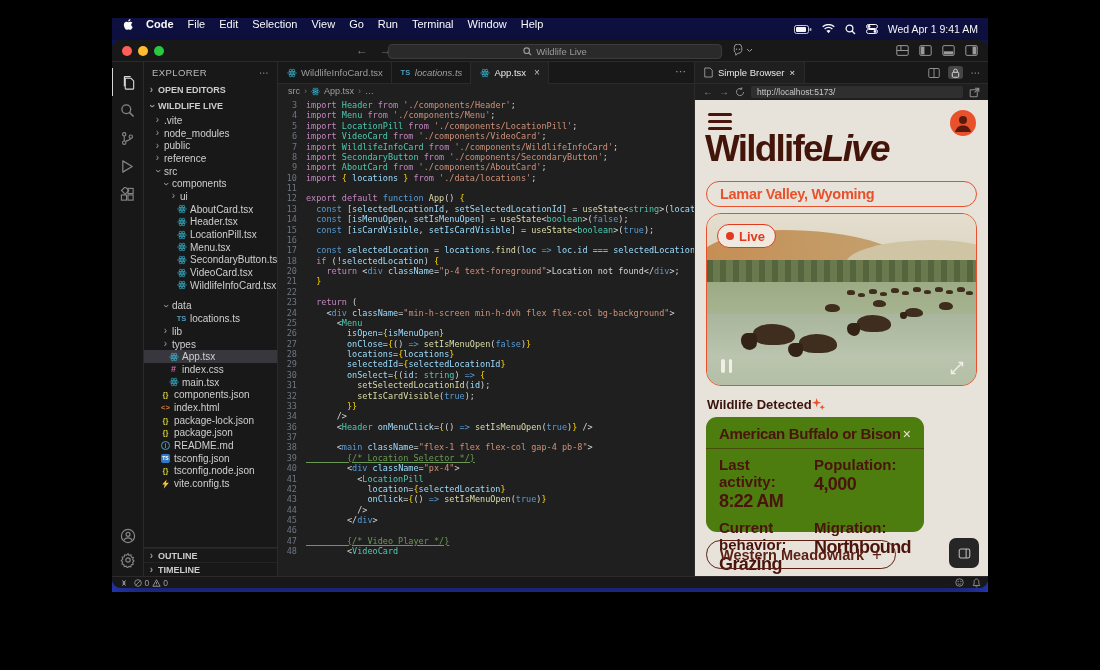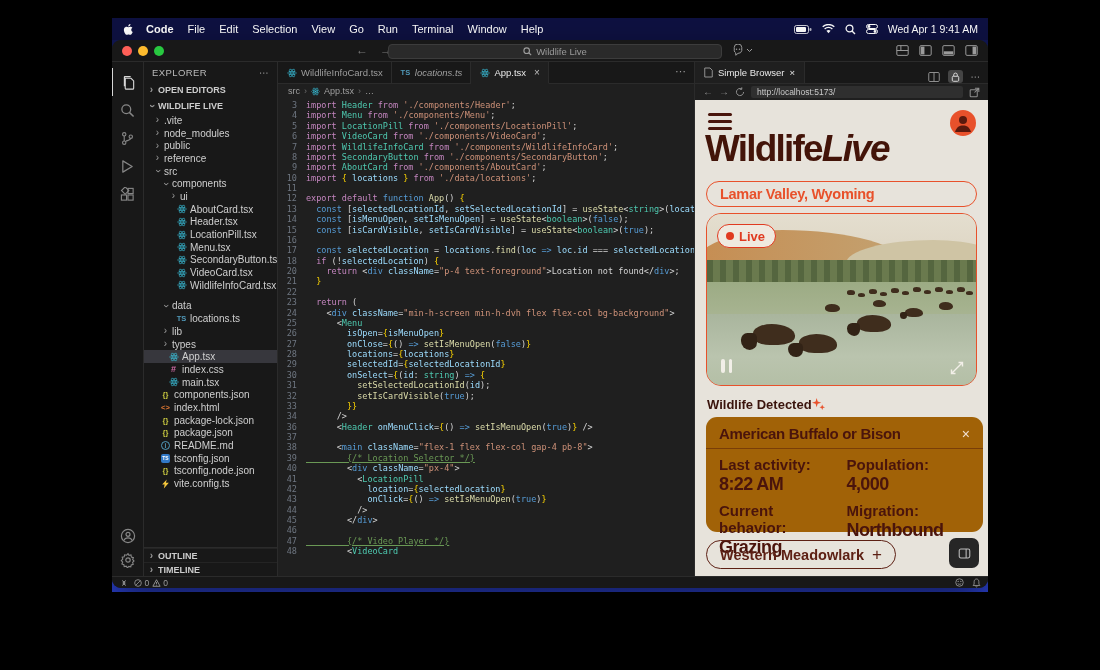--- a/index.html
+++ b/index.html
@@ -5,21 +5,21 @@
   * { margin:0; padding:0; box-sizing:border-box; }
   html,body { width:1100px; height:670px; background:#000; overflow:hidden;
               font-family:"Liberation Sans", sans-serif; }
 
   
   #desktop { position:absolute; left:112px; top:18px; width:876px; height:574px;
     background:linear-gradient(180deg,#10164f 0%,#1b2a8e 70%,#2c43d6 100%); overflow:hidden; }
 
   
   #menubar { position:absolute; left:0; top:0; right:0; height:22px;
-    background:rgba(14,17,64,.92); display:flex; align-items:center; color:#fff;
+    background:rgba(14,17,64,.92); display:flex; color:#fff;
     font-size:11px; padding:0 10px; }
   #menubar .apple { width:13px; height:13px; margin-right:4px; }
   .menu-item { padding:0 7px; }
   .menu-item.bold { font-weight:bold; }
   #menubar-right { margin-left:auto; display:flex; align-items:center; gap:10px; }
   #menubar-right svg { display:block; }
   #clock { font-size:10.5px; }
 
   
   #vswindow { position:absolute; left:0; top:22px; width:876px; height:548px;
@@ -102,21 +102,21 @@
     font-size:8.5px; line-height:10.38px; }
   .code-line { display:flex; height:10.38px; white-space:pre; }
   .ln { width:28px; flex:none; text-align:right; padding-right:9px; color:#6e7681; }
   .tk-k{color:#c586c0;} .tk-d{color:#569cd6;} .tk-t{color:#4ec9b0;} .tk-f{color:#dcdcaa;}
   .tk-v{color:#9cdcfe;} .tk-s{color:#ce9178;} .tk-m{color:#6a9955;text-decoration:underline;}
   .tk-b{color:#ffd700;} .tk-p{color:#d4d4d4;}
 
   
   #browser-col { width:293px; display:flex; flex-direction:column; }
   #browser-tabbar { height:22px; background:#181818; border-bottom:1px solid #2b2b2b;
-    display:flex; align-items:flex-end; flex:none; }
+    display:flex; align-items:center; flex:none; }
   #browser-tab { height:100%; background:#1f1f1f; display:flex; align-items:center; gap:5px;
     padding:0 9px; font-size:9.5px; color:#e8e8e8; border-right:1px solid #2b2b2b; }
   #browser-actions { margin-left:auto; display:flex; align-items:center; gap:8px;
     padding-right:8px; }
   .lockbox { background:#454545; border-radius:3px; padding:1.5px 3px; display:flex; }
   #urlbar { height:16px; background:#1f1f1f; display:flex; align-items:center; gap:6px;
     padding:0 8px; flex:none; }
   #urlbar .nav { color:#8f8f8f; font-size:10px; line-height:1; }
   #url-field { flex:1; height:12px; background:#2f2f2f; border-radius:2px; color:#c9c9c9;
     font-size:8.5px; display:flex; align-items:center; padding:0 6px; }
@@ -155,22 +155,22 @@
   #live-badge { position:absolute; left:10px; top:10px; height:24px; padding:0 10px 0 8px;
     background:#efe9df; border:1.6px solid #e03a20; border-radius:13px; display:flex;
     align-items:center; gap:5px; color:#e03a20; font-weight:bold; font-size:13px; }
   #live-dot { width:8px; height:8px; border-radius:50%; background:#e03a20; }
   #pause-btn { position:absolute; left:14px; bottom:12px; display:flex; gap:4px; }
   #pause-btn div { width:3.5px; height:14px; background:#f2efe8; border-radius:2px; }
   #expand-btn { position:absolute; right:12px; bottom:10px; }
 
   #detected { position:absolute; left:12px; top:297px; display:flex; align-items:center;
     font-size:13px; font-weight:bold; color:#3a140c; }
-  #info-card { position:absolute; left:11px; top:317px; width:277px; height:115px;
-    background:#a16207; border-radius:11px; color:#4a140c; }
+  #info-card { position:absolute; left:11px; top:317px; width:218px; height:115px;
+    background:#4d7c0f; border-radius:11px; color:#4a140c; }
   #info-card-header { display:flex; align-items:center; padding:8px 13px 6px;
     border-bottom:1px solid rgba(74,20,12,.45); }
   #info-card-title { font-size:15px; font-weight:bold; letter-spacing:-0.3px; }
   #info-card-close { margin-left:auto; color:#f3e2d3; font-size:14px; line-height:1; }
   #stats { display:grid; grid-template-columns:1fr 1fr; gap:7px 4px; padding:7px 13px; }
   .stat .lb { font-size:15px; font-weight:bold; }
   .stat .vl { font-size:18px; font-weight:bold; letter-spacing:-0.6px; margin-top:1px; }
 
   #next-pill { position:absolute; left:11px; top:440px; height:29px; padding:0 13px;
     border:1.6px solid #5d2014; border-radius:15px; display:inline-flex; align-items:center;

